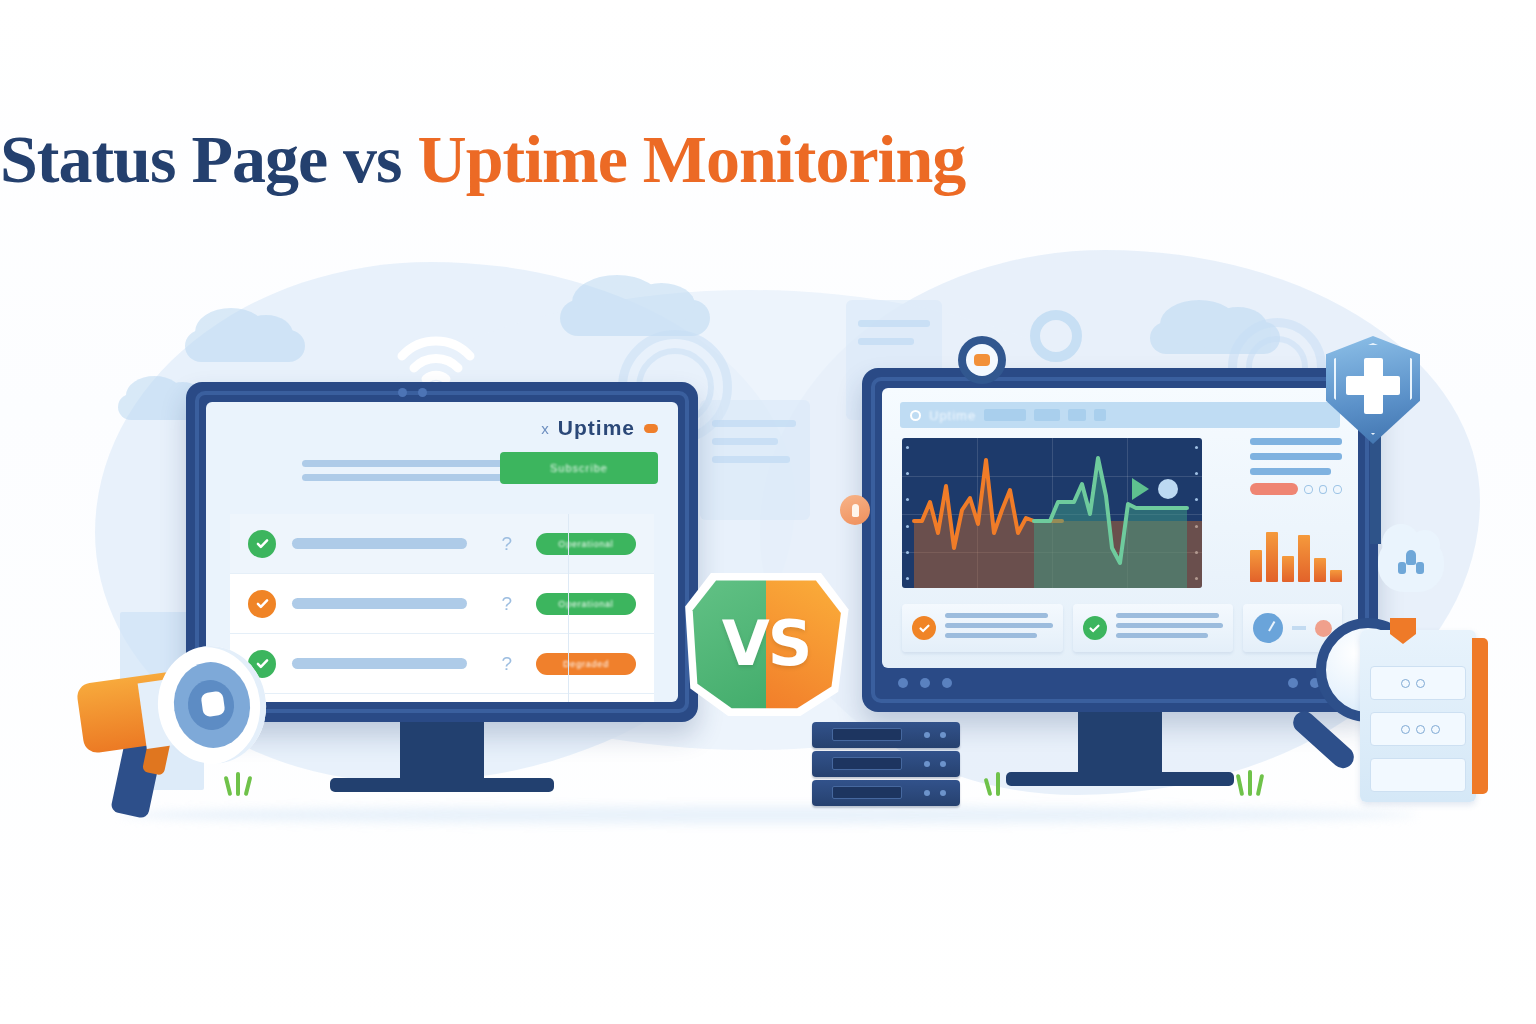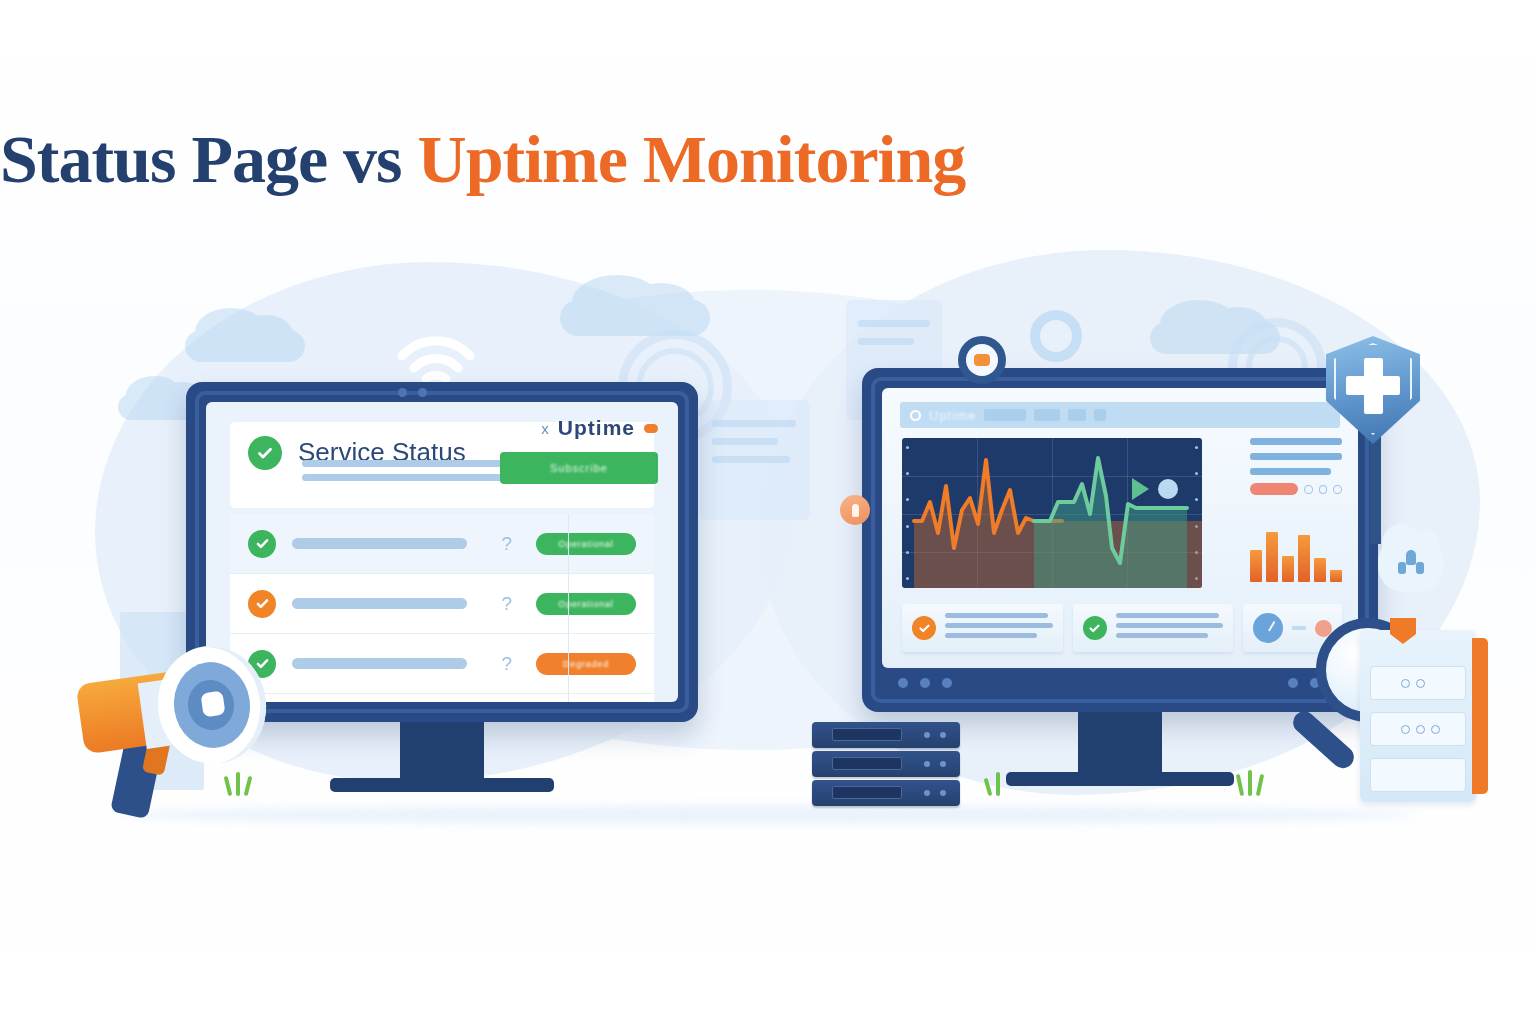--- a/index.html
+++ b/index.html
@@ -224,28 +224,20 @@
       <circle cx="42" cy="53" r="6" fill="#ffffff"></circle>
     </svg>
 
     <div class="bezel" style="left:186px;top:382px;width:512px;height:340px;">
       <div class="bezel-inner"></div>
       <div class="cam" style="left:212px;top:6px;"></div>
       <div class="cam" style="left:232px;top:6px;"></div>
 
       <div class="screen" style="left:20px;top:20px;width:472px;height:300px;">
 
-        <div class="ls-head">
-          <div class="check ck-green" style="width:34px;height:34px;">
-            <svg width="18" height="18" viewBox="0 0 18 18">
-                <path d="M3.5 9.4 L7 13 L14.5 5.2" stroke="#ffffff" stroke-width="2.8" fill="none" stroke-linecap="round" stroke-linejoin="round"></path>
-              </svg>
-          </div>
-          <div class="ls-title">Service Status</div>
-        </div>
 
         <div class="ls-headlines">
           <div class="skel" style="width:100%;"></div>
           <div class="skel" style="width:92%;"></div>
         </div>
 
         <div class="brandrow">
           <span class="brand-x">x</span>
           <span class="brand-txt">Uptime</span>
           <span class="brand-dot"></span>
@@ -423,20 +415,26 @@
           <i></i>
           <i></i>
           <i></i>
         </div>
     </div>
 
     <div class="neck" style="left:1078px;top:712px;width:84px;height:66px;"></div>
     <div class="base" style="left:1006px;top:772px;width:228px;height:14px;"></div>
   </div>
 
+  <div class="vs">
+    <div class="vs-shape vs-white"></div>
+    <div class="vs-green"></div>
+    <div class="vs-orange"></div>
+    <div class="vs-label">VS</div>
+  </div>
 
   <div class="mega">
     <div class="mg-handle"></div>
     <div class="mg-handle2"></div>
     <div class="mg-body"></div>
     <div class="mg-neck"></div>
     <div class="mg-cone"></div>
     <div class="mg-inner"></div>
     <div class="mg-inner2"></div>
     <div class="mg-pin"></div>

